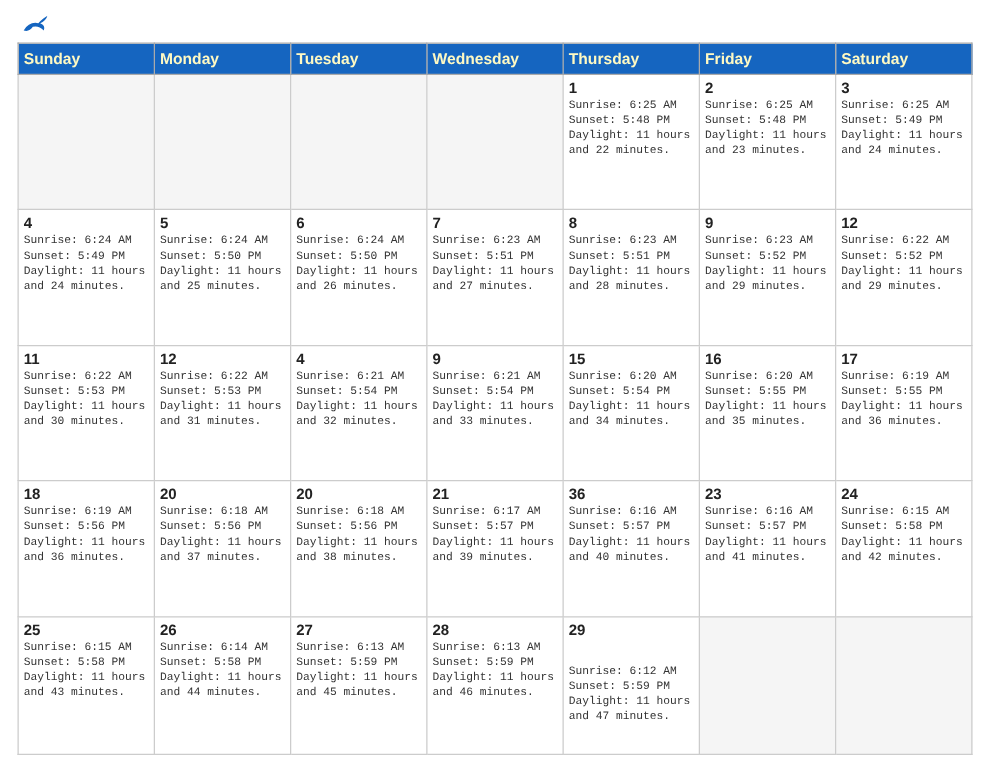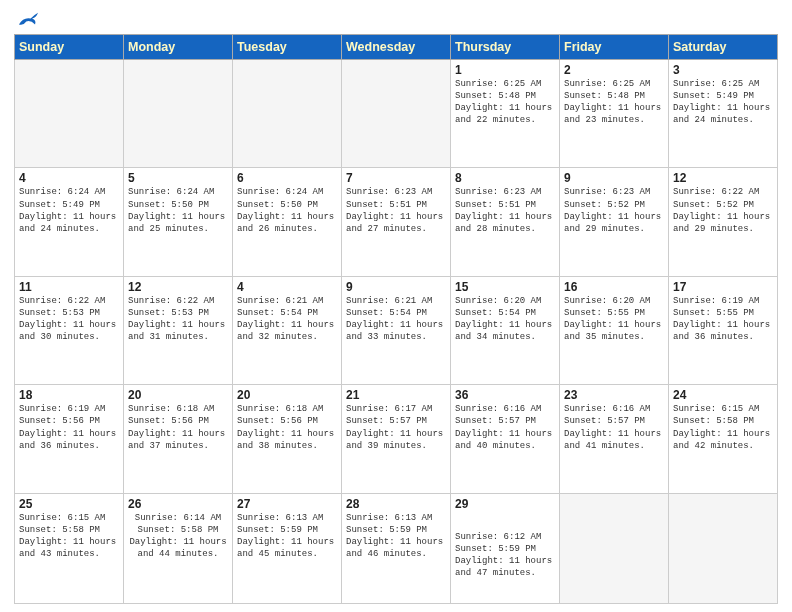--- a/index.html
+++ b/index.html
@@ -294,21 +294,21 @@
         </tr>
         <tr>
           <td>
             <span class="day-num">25</span>
             <div class="day-info" style="white-space: pre-line;">Sunrise: 6:15 AM
 Sunset: 5:58 PM
 Daylight: 11 hours and 43 minutes.</div>
           </td>
           <td>
             <span class="day-num">26</span>
-            <div class="day-info" style="white-space: pre-line; text-align: center;">Sunrise: 6:14 AM
+            <div class="day-info" style="white-space: pre-line;">Sunrise: 6:14 AM
 Sunset: 5:58 PM
 Daylight: 11 hours and 44 minutes.</div>
           </td>
           <td>
             <span class="day-num">27</span>
             <div class="day-info" style="white-space: pre-line;">Sunrise: 6:13 AM
 Sunset: 5:59 PM
 Daylight: 11 hours and 45 minutes.</div>
           </td>
           <td>

